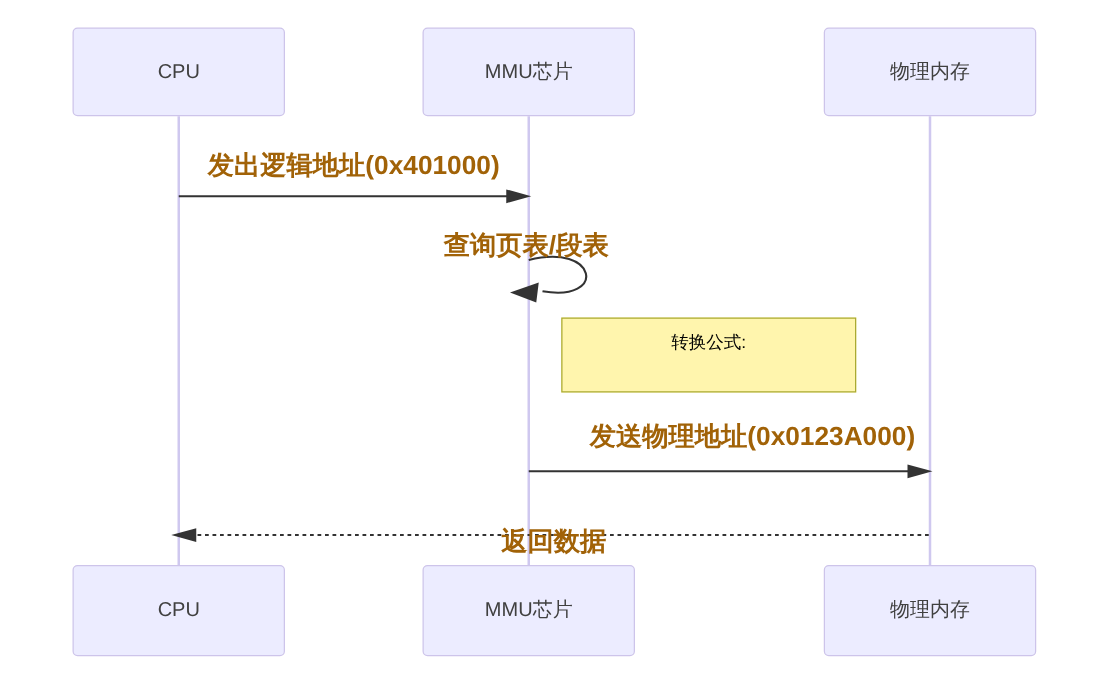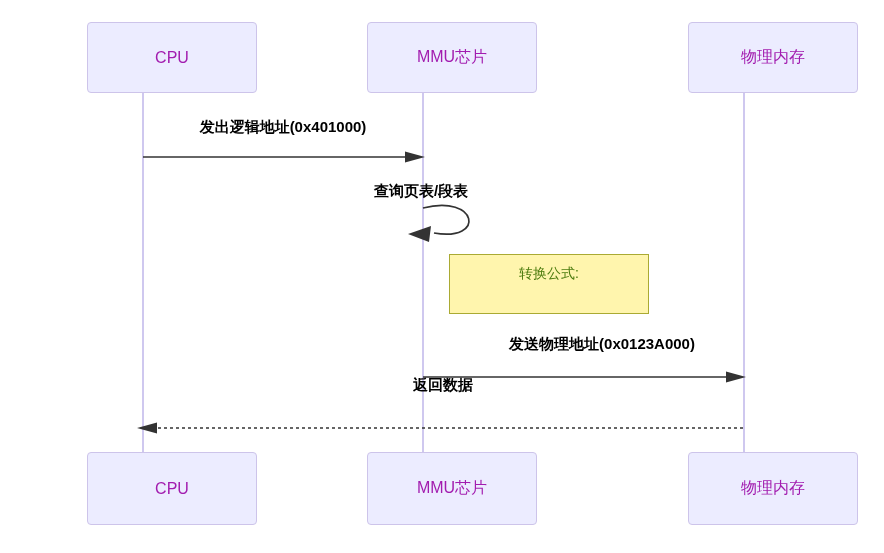--- a/index.html
+++ b/index.html
@@ -26,49 +26,48 @@
     position: absolute;
     width: 170px;
     height: 71px;
     background: #ECECFF;
     border: 1px solid #cdc4ea;
     border-radius: 4px;
     display: flex;
     align-items: center;
     justify-content: center;
     font-size: 16px;
-    color: #a21caf;
-    margin-left: 29px;
+    color: #404040;
   }
   .actor.bottom { height: 73px; }
   .msg-label {
     position: absolute;
     font-weight: bold;
-    font-size: 15px;
-    color: #000000;
+    font-size: 21px;
+    color: #a16207;
     text-align: center;
     white-space: nowrap;
   }
   #arrow-layer {
     position: absolute;
     left: 0; top: 0;
     width: 884px; height: 553px;
   }
   .note {
     position: absolute;
     left: 449px;
     top: 254px;
-    width: 200px;
+    width: 236px;
     height: 60px;
     background: #fff5ad;
     border: 1px solid #aaaa33;
     font-size: 14px;
     line-height: 22px;
     text-align: center;
-    color: #4d7c0f;
+    color: #000000;
     padding-top: 7px;
   }
 </style>
 </head>
 <body>
 
 <div id="canvas">
 
   <div class="lifeline" style="left:142px;"></div>
   <div class="lifeline" style="left:422px;"></div>
@@ -99,21 +98,21 @@
   <div class="actor" style="left:338px; top:22px;">
     <span>MMU芯片</span>
   </div>
   <div class="actor" style="left:659px; top:22px;">
     <span>物理内存</span>
   </div>
 
   <div class="msg-label" style="left:143px; width:280px; top:118px;">发出逻辑地址(0x401000)</div>
   <div class="msg-label" style="left:336px; width:170px; top:182px;">查询页表/段表</div>
   <div class="msg-label" style="left:424px; width:356px; top:335px;">发送物理地址(0x0123A000)</div>
-  <div class="msg-label" style="left:283px; width:320px; top:376px;">返回数据</div>
+  <div class="msg-label" style="left:283px; width:320px; top:419px;">返回数据</div>
 
   <div class="note">
     <div>转换公式:</div>
   </div>
 
   <div class="actor bottom" style="left:58px; top:452px;">
     <span>CPU</span>
   </div>
   <div class="actor bottom" style="left:338px; top:452px;">
     <span>MMU芯片</span>

